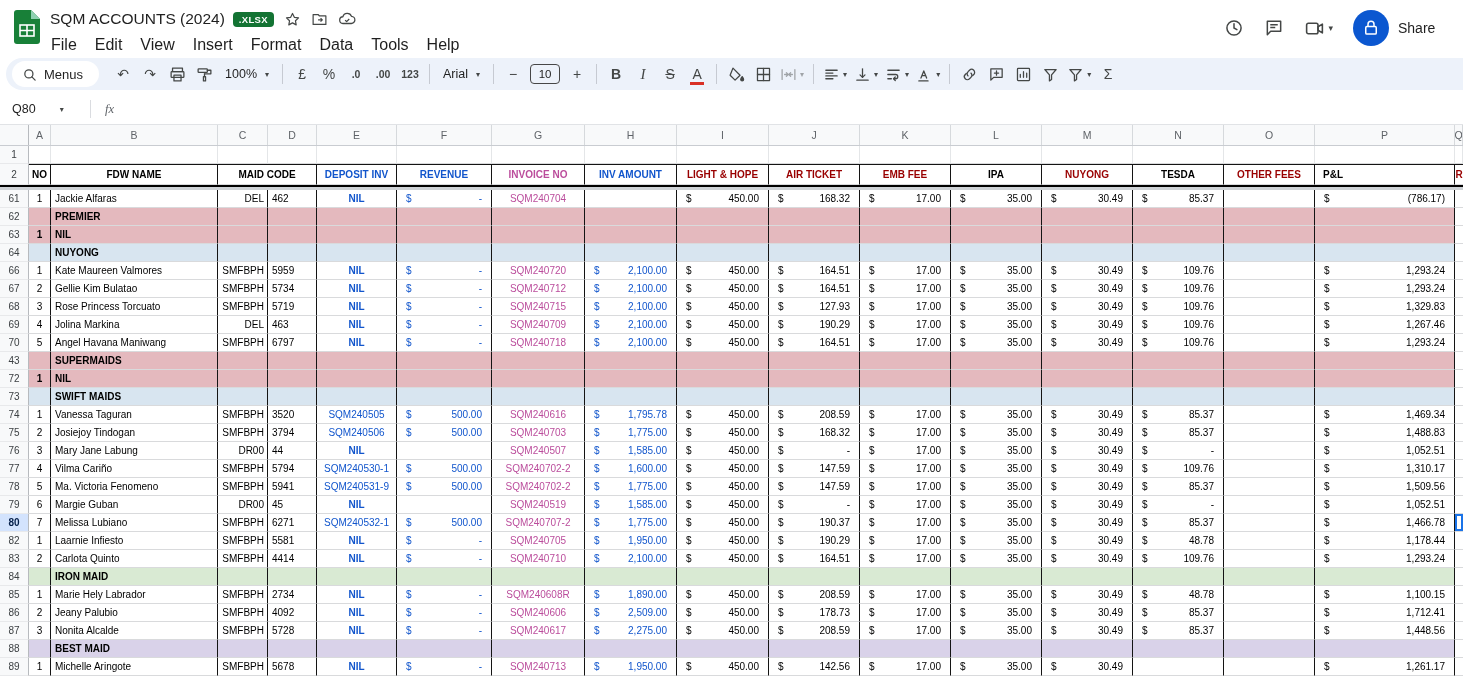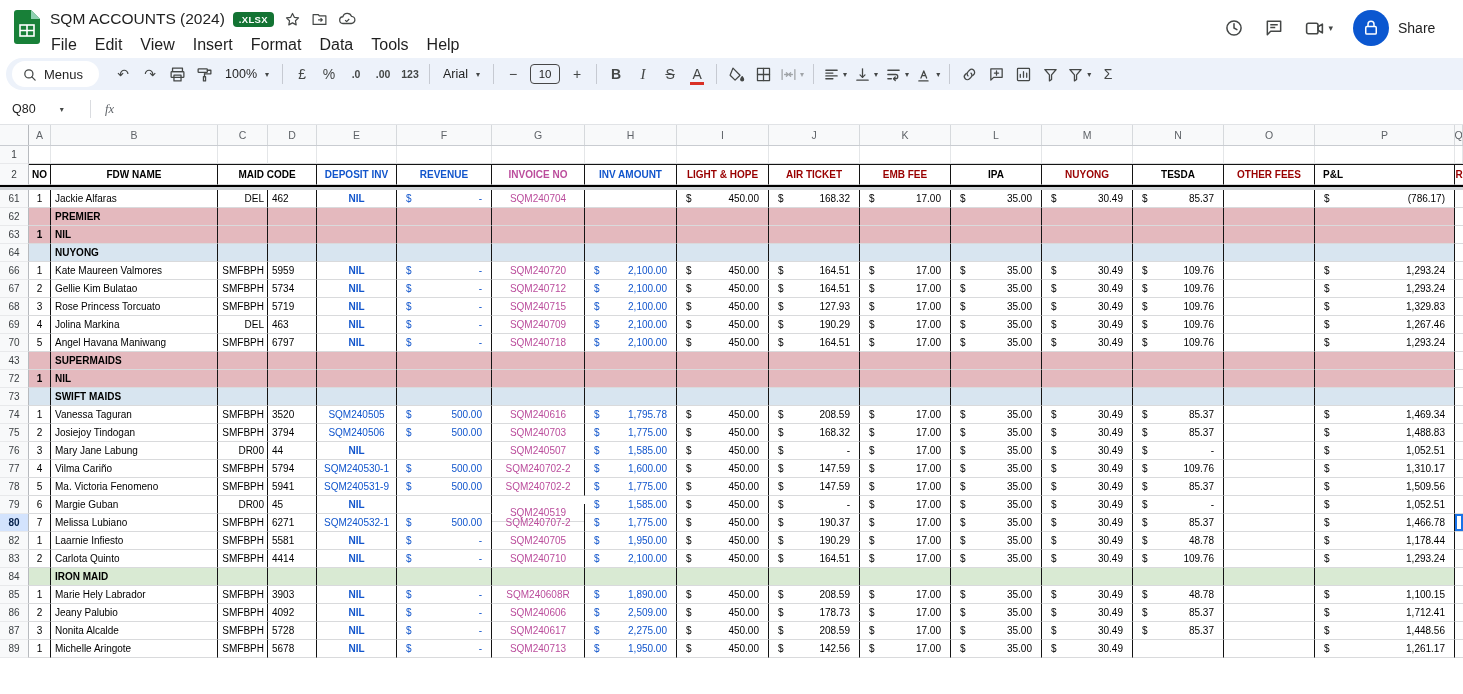--- a/index.html
+++ b/index.html
@@ -1007,21 +1007,21 @@
         <div class="c qcell" style="width: 8px;"></div>
       </div>
       <div class="row">
         <div class="gut">79</div>
         <div class="c center" style="width: 22px;">6</div>
         <div class="c left" style="width: 167px;">Margie Guban</div>
         <div class="c right" style="width: 50px;">DR00</div>
         <div class="c left" style="width: 49px;">45</div>
         <div class="c center" style="width: 80px; color: rgb(17, 85, 204); font-weight: bold;">NIL</div>
         <div class="c money" style="width: 95px; color: rgb(17, 85, 204);"></div>
-        <div class="c center" style="width: 93px; color: rgb(187, 77, 156); margin-top: 8px;">SQM240519</div>
+        <div class="c center" style="width: 93px; color: rgb(187, 77, 156);">SQM240519</div>
         <div class="c money" style="width: 92px; color: rgb(17, 85, 204);">
           <span class="d">$</span>
           <span class="v">1,585.00</span>
         </div>
         <div class="c money" style="width: 92px;">
           <span class="d">$</span>
           <span class="v">450.00</span>
         </div>
         <div class="c money" style="width: 91px;">
           <span class="d">$</span>
@@ -1209,21 +1209,21 @@
         <div class="c" style="width: 91px; background: rgb(217, 234, 211);"></div>
         <div class="c" style="width: 91px; background: rgb(217, 234, 211);"></div>
         <div class="c" style="width: 140px; background: rgb(217, 234, 211);"></div>
         <div class="c qcell" style="width: 8px;"></div>
       </div>
       <div class="row">
         <div class="gut">85</div>
         <div class="c center" style="width: 22px;">1</div>
         <div class="c left" style="width: 167px;">Marie Hely Labrador</div>
         <div class="c right" style="width: 50px;">SMFBPH</div>
-        <div class="c left" style="width: 49px;">3903</div>
+        <div class="c left" style="width: 49px;">2734</div>
         <div class="c center" style="width: 80px; color: rgb(17, 85, 204); font-weight: bold;">NIL</div>
         <div class="c money" style="width: 95px; color: rgb(17, 85, 204);">
           <span class="d">$</span>
           <span class="v">-</span>
         </div>
         <div class="c center" style="width: 93px; color: rgb(187, 77, 156);">SQM240608R</div>
         <div class="c money" style="width: 92px; color: rgb(17, 85, 204);">
           <span class="d">$</span>
           <span class="v">1,890.00</span>
         </div>
@@ -1346,20 +1346,40 @@
           <span class="v">85.37</span>
         </div>
         <div class="c money" style="width: 91px;"></div>
         <div class="c money" style="width: 140px;">
           <span class="d">$</span>
           <span class="v">1,448.56</span>
         </div>
         <div class="c qcell" style="width: 8px;"></div>
       </div>
       <div class="row">
+        <div class="gut">88</div>
+        <div class="c" style="width: 22px; background: rgb(217, 210, 233);"></div>
+        <div class="c left bold" style="width: 167px; background: rgb(217, 210, 233);">BEST MAID</div>
+        <div class="c" style="width: 50px; background: rgb(217, 210, 233);"></div>
+        <div class="c" style="width: 49px; background: rgb(217, 210, 233);"></div>
+        <div class="c" style="width: 80px; background: rgb(217, 210, 233);"></div>
+        <div class="c" style="width: 95px; background: rgb(217, 210, 233);"></div>
+        <div class="c" style="width: 93px; background: rgb(217, 210, 233);"></div>
+        <div class="c" style="width: 92px; background: rgb(217, 210, 233);"></div>
+        <div class="c" style="width: 92px; background: rgb(217, 210, 233);"></div>
+        <div class="c" style="width: 91px; background: rgb(217, 210, 233);"></div>
+        <div class="c" style="width: 91px; background: rgb(217, 210, 233);"></div>
+        <div class="c" style="width: 91px; background: rgb(217, 210, 233);"></div>
+        <div class="c" style="width: 91px; background: rgb(217, 210, 233);"></div>
+        <div class="c" style="width: 91px; background: rgb(217, 210, 233);"></div>
+        <div class="c" style="width: 91px; background: rgb(217, 210, 233);"></div>
+        <div class="c" style="width: 140px; background: rgb(217, 210, 233);"></div>
+        <div class="c qcell" style="width: 8px;"></div>
+      </div>
+      <div class="row">
         <div class="gut">89</div>
         <div class="c center" style="width: 22px;">1</div>
         <div class="c left" style="width: 167px;">Michelle Aringote</div>
         <div class="c right" style="width: 50px;">SMFBPH</div>
         <div class="c left" style="width: 49px;">5678</div>
         <div class="c center" style="width: 80px; color: rgb(17, 85, 204); font-weight: bold;">NIL</div>
         <div class="c money" style="width: 95px; color: rgb(17, 85, 204);">
           <span class="d">$</span>
           <span class="v">-</span>
         </div>

